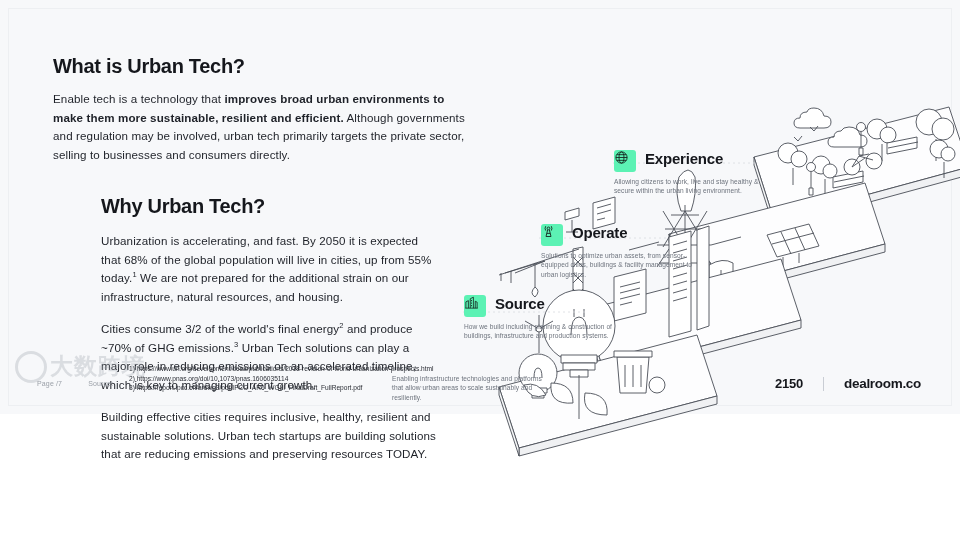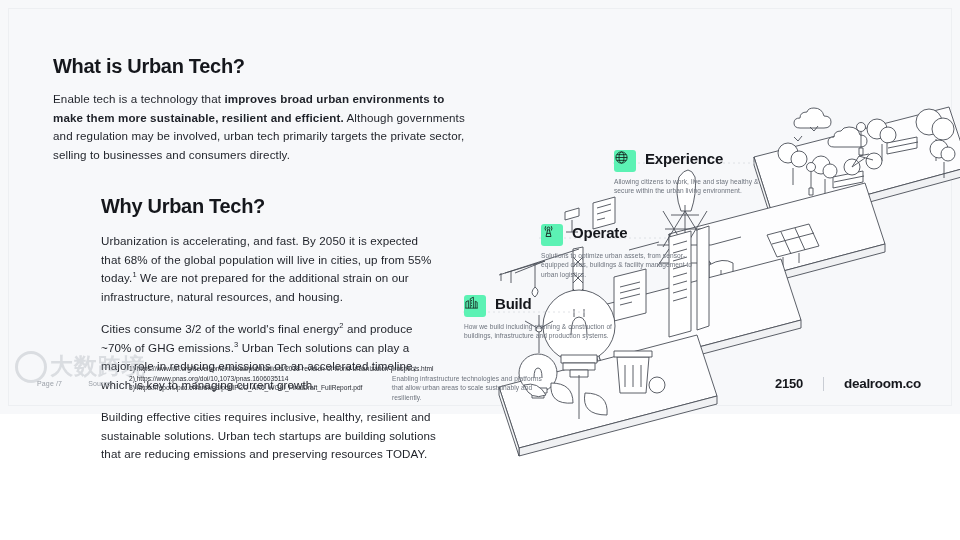--- a/index.html
+++ b/index.html
@@ -354,21 +354,21 @@
 
       <div class="layer-label lbl-build">
         <div class="layer-head">
           <span class="badge">
             <svg width="15" height="15" viewBox="0 0 24 24" fill="none" stroke="#14241D" stroke-width="1.3">
               <path d="M3 21V11l4-2v12M10 21V6l5-2.5V21M18 21V10l3 1.5V21"></path>
               <path d="M2 21h20"></path>
               <path d="M12 8v2M12 12v2M12 16v2"></path>
             </svg>
           </span>
-          <span class="layer-name">Build</span>
+          <span class="layer-name">Source</span>
         </div>
         <div class="layer-desc">How we build including planning &amp; construction of buildings, infrastructure and production systems.</div>
       </div>
 
       <div class="layer-label lbl-enable">
         <div class="layer-desc">Enabling infrastructure technologies and platforms that allow urban areas to scale sustainably and resiliently.</div>
       </div>
     </div>
 
     <div class="footnotes">

